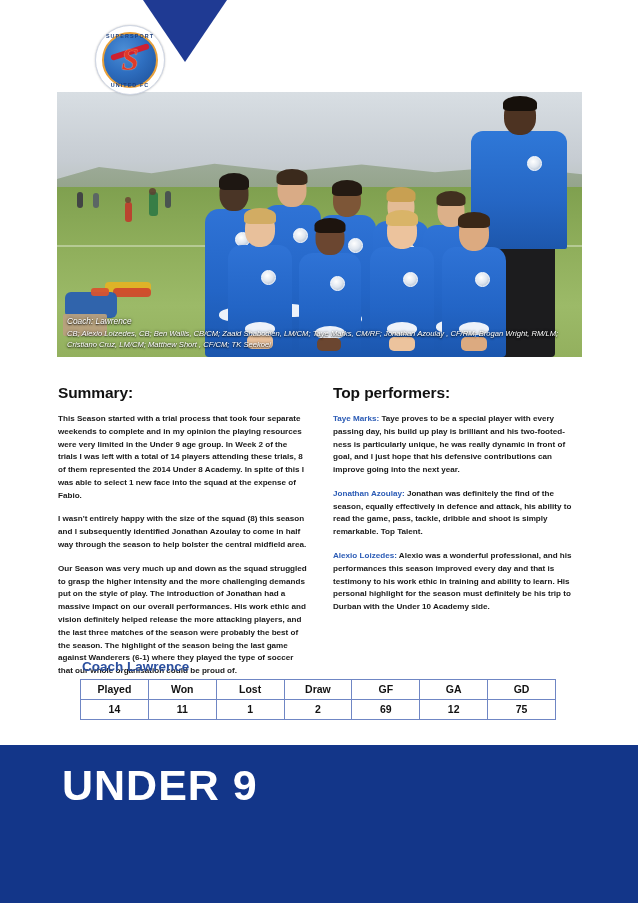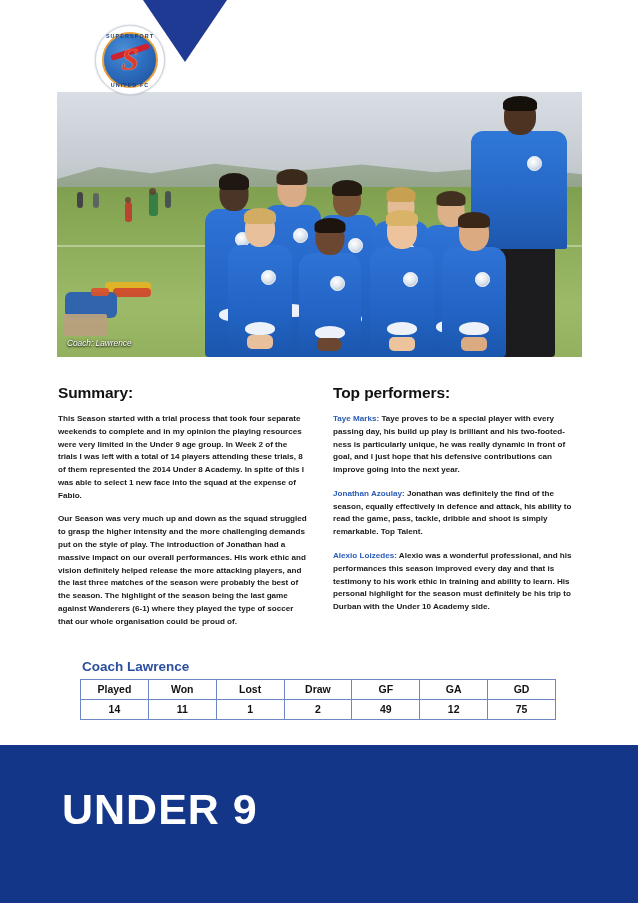--- a/index.html
+++ b/index.html
@@ -273,21 +273,21 @@
     position: absolute;
     left: 0;
     right: 0;
     top: 745px;
     bottom: 0;
     background: #133689;
   }
   .band-title {
     position: absolute;
     left: 62px;
-    top: 788px;
+    top: 764px;
     font-size: 43px;
     font-weight: bold;
     color: #ffffff;
     letter-spacing: 1px;
     line-height: 1;
   }
 </style>
 </head>
 <body>
 
@@ -401,26 +401,28 @@
       <div class="p-body" style="bottom:0; width:64px; height:110px;"></div>
       <div class="p-logo" style="bottom:22px;"></div>
       <div class="p-crest" style="left:36px; bottom:70px;"></div>
       <div class="p-head" style="bottom:106px; width:30px; height:36px; background:#dcaa80;"></div>
       <div class="p-hair" style="bottom:129px; width:32px; height:16px; background:#3a2717;"></div>
       <div class="p-arm" style="left:22px; bottom:6px; width:26px; height:14px; background:#dcaa80;"></div>
     </div>
 
     <div class="caption">
       <div class="coach-line">Coach: Lawrence</div>
+      <div>CB; Alexio Loizedes, CB; Ben Wallis, CB/CM; Zaaid Shabodien, LM/CM; Taye Marks, CM/RF; Jonathan Azoulay , CF/RM; Brogan Wright, RM/LM; Cristiano Cruz, LM/CM; Matthew Short , CF/CM; TK Seekoei</div>
     </div>
   </div>
 
   <div class="col col-left">
     <h2 class="sec-head">Summary:</h2>
     <p class="para">This Season started with a trial process that took four separate weekends to complete and in my opinion the playing resources were very limited in the Under 9 age group. In Week 2 of the trials I was left with a total of 14 players attending these trials, 8 of them represented the 2014 Under 8 Academy. In spite of this I was able to select 1 new face into the squad at the expense of Fabio.</p>
+    <p class="para">I wasn't entirely happy with the size of the squad (8) this season and I subsequently identified Jonathan Azoulay to come in half way through the season to help bolster the central midfield area.</p>
     <p class="para">Our Season was very much up and down as the squad struggled to grasp the higher intensity and the more challenging demands put on the style of play. The introduction of Jonathan had a massive impact on our overall performances. His work ethic and vision definitely helped release the more attacking players, and the last three matches of the season were probably the best of the season. The highlight of the season being the last game against Wanderers (6-1) where they played the type of soccer that our whole organisation could be proud of.</p>
   </div>
 
   <div class="col col-right">
     <h2 class="sec-head">Top performers:</h2>
 
     <p class="para">
       <span class="perf-name">Taye Marks:</span><span> Taye proves to be a special player with every passing day, his build up play is brilliant and his two-footed-ness is particularly unique, he was really dynamic in front of goal, and I just hope that his defensive contributions can improve going into the next year.</span>
     </p>
 
@@ -444,21 +446,21 @@
         <th>Draw</th>
         <th>GF</th>
         <th>GA</th>
         <th>GD</th>
       </tr>
       <tr>
         <td>14</td>
         <td>11</td>
         <td>1</td>
         <td>2</td>
-        <td>49</td>
+        <td>69</td>
         <td>12</td>
         <td>75</td>
       </tr>
     </tbody>
       </table>
   </div>
 
   <div class="bottom-band"></div>
   <div class="band-title">UNDER 9</div>
 

